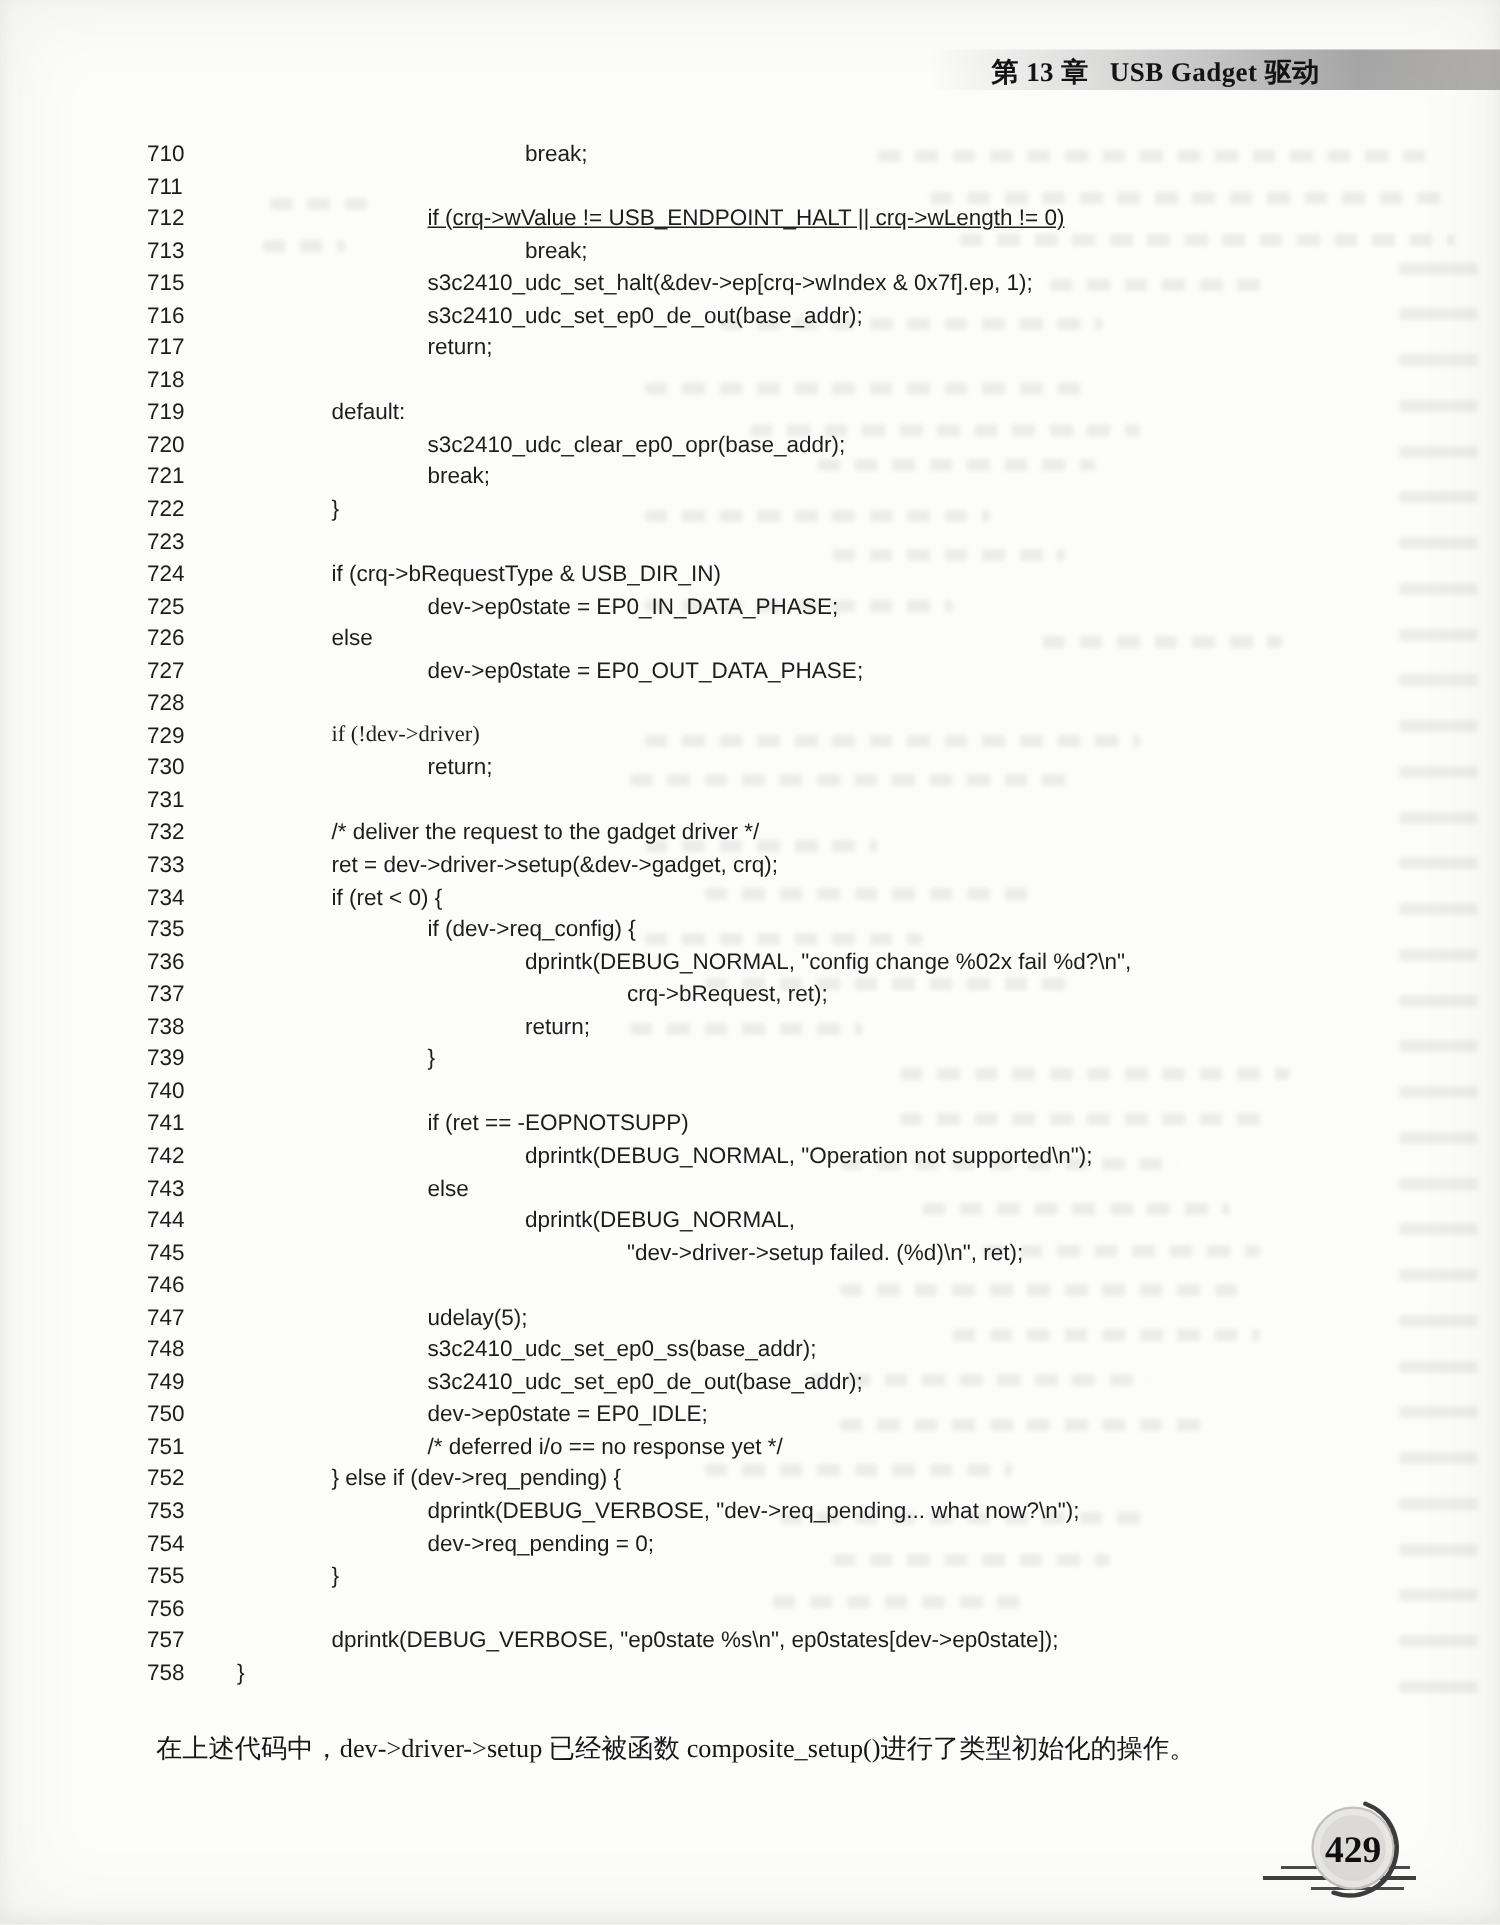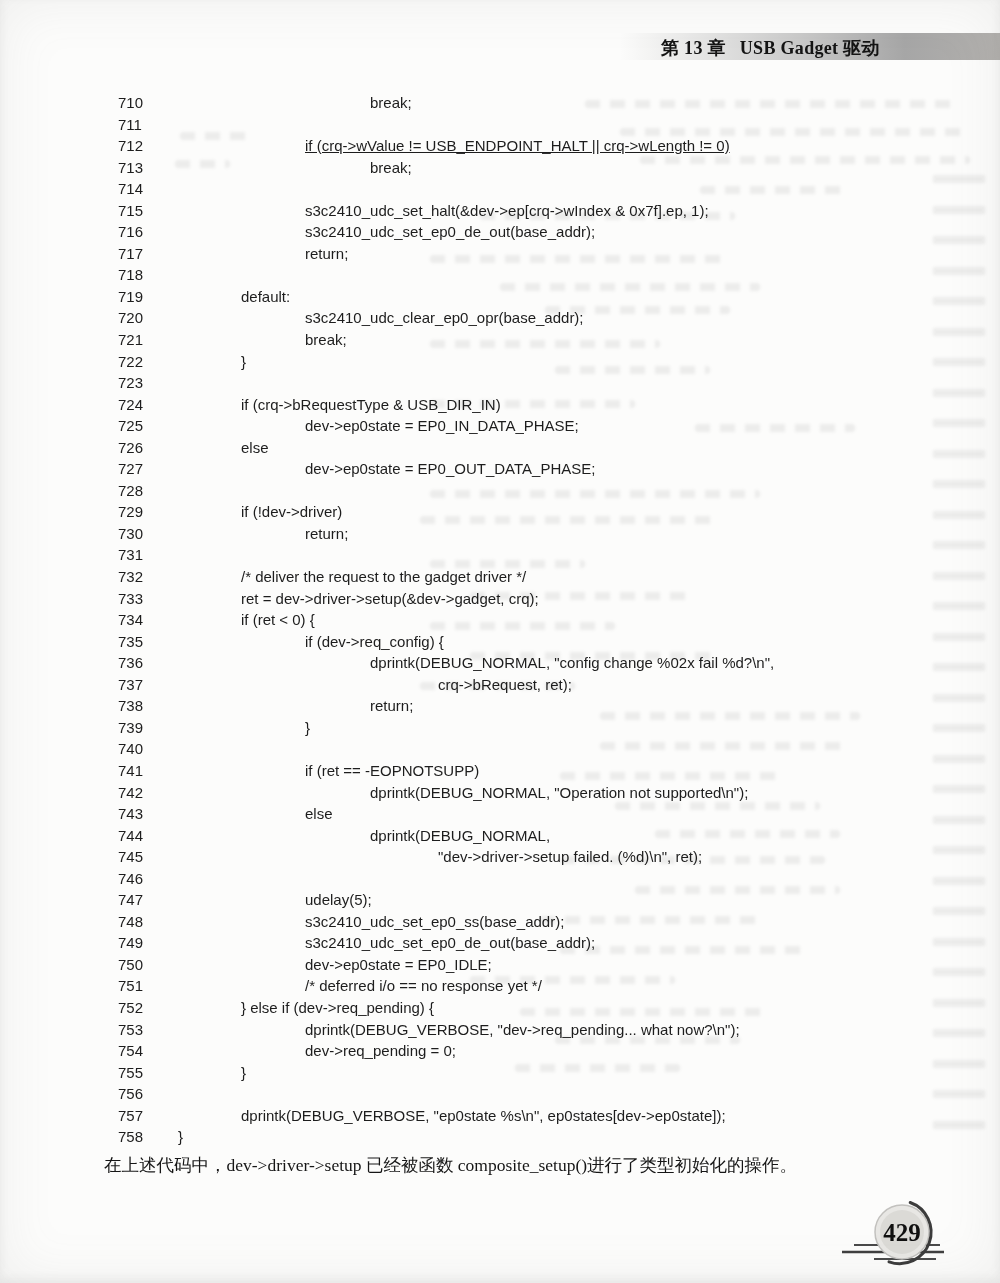--- a/index.html
+++ b/index.html
@@ -30,21 +30,21 @@
     position:absolute; top:36px; left:661px;
     font-family:"Liberation Serif","DejaVu Serif",serif;
     font-size:18px; font-weight:bold; color:#141414;
     white-space:nowrap; letter-spacing:0.3px;
     z-index:2;
   }
   .chapter-title .gap { display:inline-block; width:14px; }
 
   
   .code-listing {
-    position:absolute; left:118px; top:92px; z-index:2;
+    position:absolute; left:98px; top:92px; z-index:2;
   }
   .code-line {
     display:flex; height:21.55px; line-height:21.55px;
     font-size:15px; color:#1d1d1d; white-space:pre;
   }
   .code-line .ln { width:37px; flex:none; }
   .code-line .src { flex:none;margin-left:23px; }
 
   
   .footer-note {
@@ -114,36 +114,35 @@
 <div class="chapter-bar"></div>
 <div class="chapter-title">
   <span>第 13 章</span><span class="gap"></span><span>USB Gadget 驱动</span>
 </div>
 
 <div class="code-listing" id="code-lines">
     <div class="code-line"><span class="ln">710</span><span class="src" style="padding-left: 192px;">break;</span></div>
     <div class="code-line"><span class="ln">711</span><span class="src" style="padding-left: 0px;"></span></div>
     <div class="code-line"><span class="ln">712</span><span class="src" style="padding-left: 127px; text-decoration: underline;">if (crq-&gt;wValue != USB_ENDPOINT_HALT || crq-&gt;wLength != 0)</span></div>
     <div class="code-line"><span class="ln">713</span><span class="src" style="padding-left: 192px;">break;</span></div>
-    <div class="code-line"><span class="ln">714</span><span class="src" style="padding-left: 0px;"></span></div>
     <div class="code-line"><span class="ln">715</span><span class="src" style="padding-left: 127px;">s3c2410_udc_set_halt(&amp;dev-&gt;ep[crq-&gt;wIndex &amp; 0x7f].ep, 1);</span></div>
     <div class="code-line"><span class="ln">716</span><span class="src" style="padding-left: 127px;">s3c2410_udc_set_ep0_de_out(base_addr);</span></div>
     <div class="code-line"><span class="ln">717</span><span class="src" style="padding-left: 127px;">return;</span></div>
     <div class="code-line"><span class="ln">718</span><span class="src" style="padding-left: 0px;"></span></div>
     <div class="code-line"><span class="ln">719</span><span class="src" style="padding-left: 63px;">default:</span></div>
     <div class="code-line"><span class="ln">720</span><span class="src" style="padding-left: 127px;">s3c2410_udc_clear_ep0_opr(base_addr);</span></div>
     <div class="code-line"><span class="ln">721</span><span class="src" style="padding-left: 127px;">break;</span></div>
     <div class="code-line"><span class="ln">722</span><span class="src" style="padding-left: 63px;">}</span></div>
     <div class="code-line"><span class="ln">723</span><span class="src" style="padding-left: 0px;"></span></div>
     <div class="code-line"><span class="ln">724</span><span class="src" style="padding-left: 63px;">if (crq-&gt;bRequestType &amp; USB_DIR_IN)</span></div>
     <div class="code-line"><span class="ln">725</span><span class="src" style="padding-left: 127px;">dev-&gt;ep0state = EP0_IN_DATA_PHASE;</span></div>
     <div class="code-line"><span class="ln">726</span><span class="src" style="padding-left: 63px;">else</span></div>
     <div class="code-line"><span class="ln">727</span><span class="src" style="padding-left: 127px;">dev-&gt;ep0state = EP0_OUT_DATA_PHASE;</span></div>
     <div class="code-line"><span class="ln">728</span><span class="src" style="padding-left: 0px;"></span></div>
-    <div class="code-line"><span class="ln">729</span><span class="src" style="padding-left: 63px;">if (!dev-&gt;driver)</span></div>
+    <div class="code-line"><span class="ln">729</span><span class="src" style="padding-left: 63px; font-family: Liberation Serif, serif;">if (!dev-&gt;driver)</span></div>
     <div class="code-line"><span class="ln">730</span><span class="src" style="padding-left: 127px;">return;</span></div>
     <div class="code-line"><span class="ln">731</span><span class="src" style="padding-left: 0px;"></span></div>
     <div class="code-line"><span class="ln">732</span><span class="src" style="padding-left: 63px;">/* deliver the request to the gadget driver */</span></div>
     <div class="code-line"><span class="ln">733</span><span class="src" style="padding-left: 63px;">ret = dev-&gt;driver-&gt;setup(&amp;dev-&gt;gadget, crq);</span></div>
     <div class="code-line"><span class="ln">734</span><span class="src" style="padding-left: 63px;">if (ret &lt; 0) {</span></div>
     <div class="code-line"><span class="ln">735</span><span class="src" style="padding-left: 127px;">if (dev-&gt;req_config) {</span></div>
     <div class="code-line"><span class="ln">736</span><span class="src" style="padding-left: 192px;">dprintk(DEBUG_NORMAL, "config change %02x fail %d?\n",</span></div>
     <div class="code-line"><span class="ln">737</span><span class="src" style="padding-left: 260px;">crq-&gt;bRequest, ret);</span></div>
     <div class="code-line"><span class="ln">738</span><span class="src" style="padding-left: 192px;">return;</span></div>
     <div class="code-line"><span class="ln">739</span><span class="src" style="padding-left: 127px;">}</span></div>

